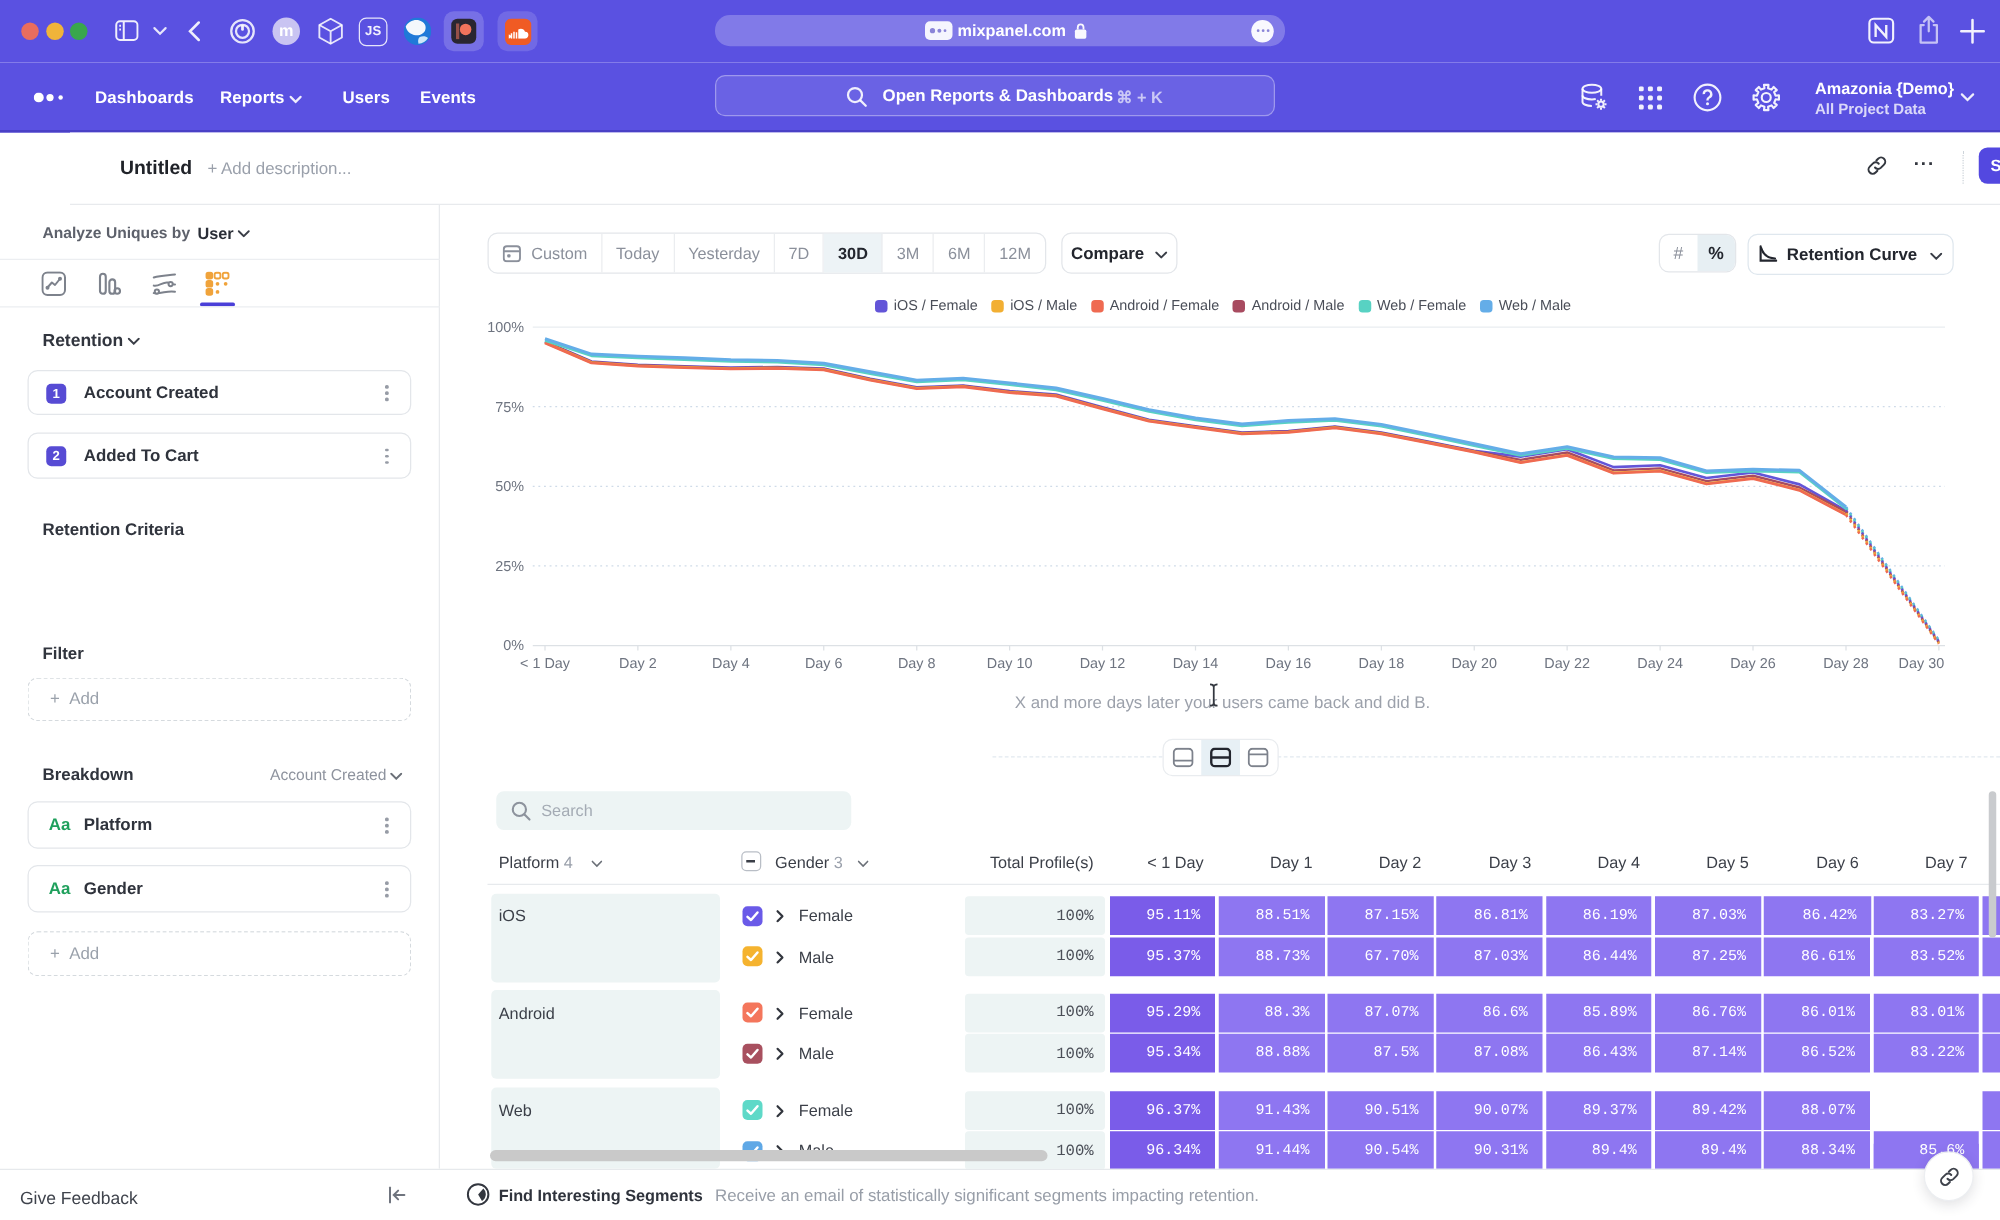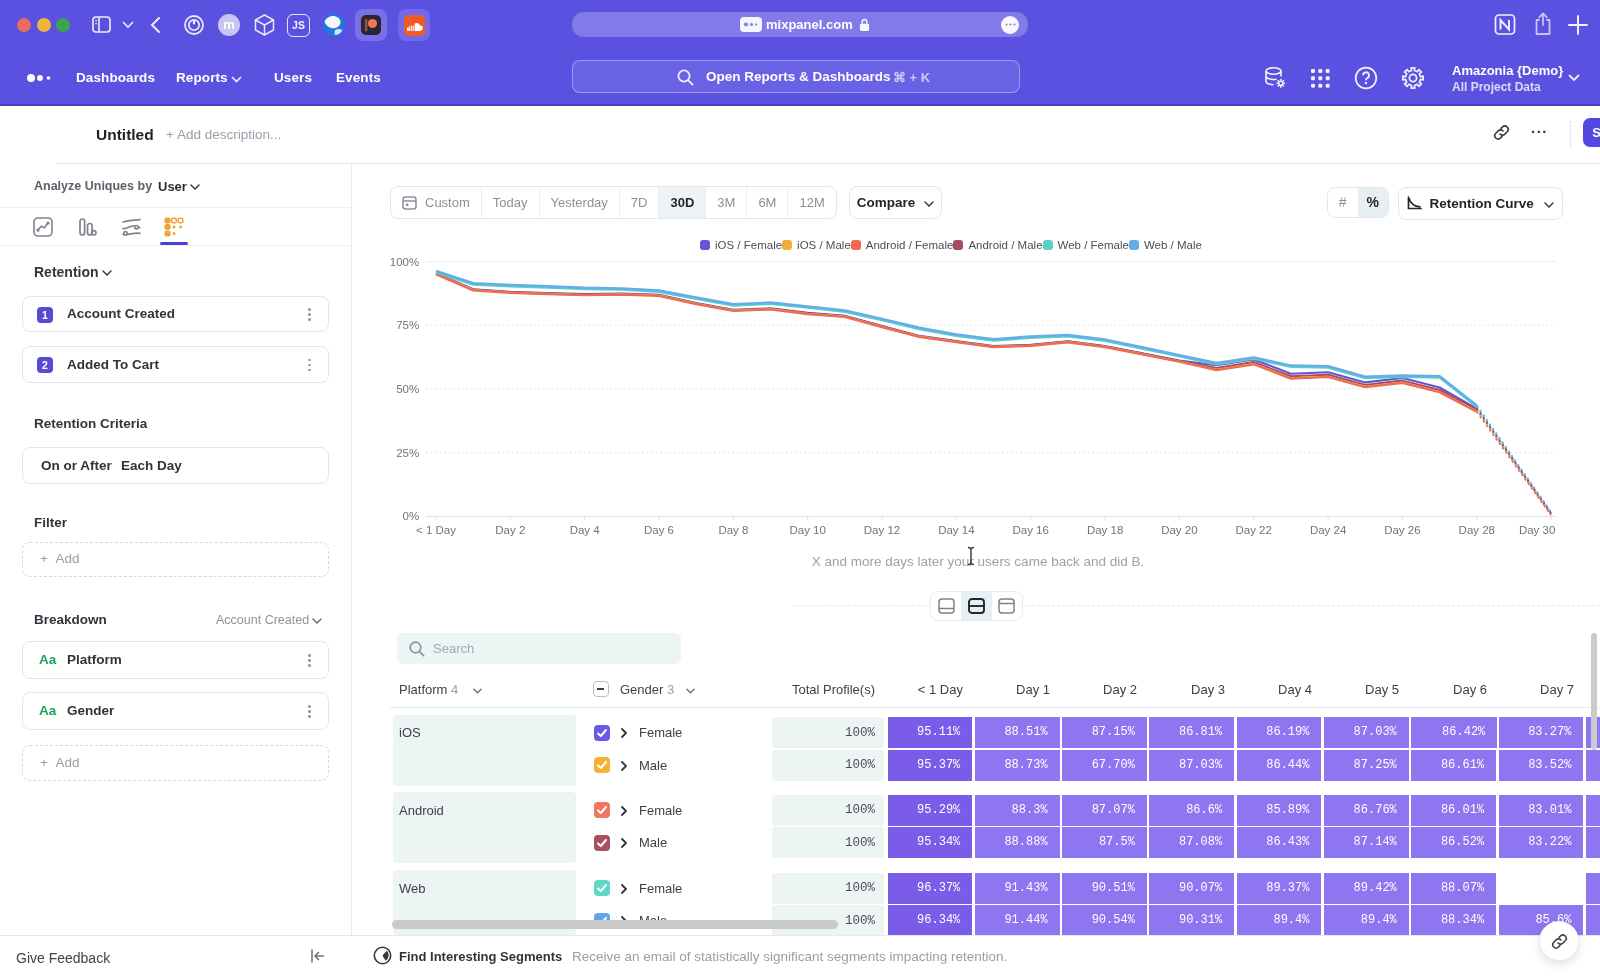--- a/index.html
+++ b/index.html
@@ -25,21 +25,21 @@
 .kebab { position:absolute; right:17px; top:50%; margin-top:-6px; width:2.6px; height:2.6px; border-radius:50%; background:#979ca6; box-shadow:0 5px 0 #979ca6, 0 10px 0 #979ca6; }
 .cardlabel { position:absolute; left:44px; font-size:13.5px; font-weight:600; color:#2f333c; }
 
 #main { position:absolute; left:353px; top:164px; width:1247px; height:771px; background:#fff; }
 .tbtn-group { position:absolute; left:37px; top:22px; height:33px; border:1px solid #e3e6ea; border-radius:8px; display:flex; align-items:stretch; background:#fff; }
 .tbtn { padding:0 11px; font-size:13px; color:#8b909b; line-height:31px; border-right:1px solid #ebedf0; }
 .tbtn:last-child { border-right:none; }
 .tbtn.sel { background:#edf3f6; color:#23262e; font-weight:700; }
 .cbtn { position:absolute; height:33px; border:1px solid #e3e6ea; border-radius:8px; background:#fff; font-size:13.5px; color:#23262e; font-weight:700; line-height:31px; text-align:center; }
 
-#legend { position:absolute; left:347px; top:75px; width:900px; display:flex; justify-content:flex-start; }
+#legend { position:absolute; left:347px; top:75px; width:900px; display:flex; justify-content:flex-start; gap:11px; }
 .litem { display:flex; align-items:center; gap:5px; font-size:11.5px; color:#4a4e58; }
 .lsw { width:10px; height:10px; border-radius:3px; display:inline-block; }
 
 .tint { background:#edf4f4; }
 .mono { font-family:"Liberation Mono", monospace; }
 .cell { position:absolute; height:31px; color:#fff; font-family:"Liberation Mono", monospace; font-size:12px; text-align:right; line-height:31px; padding-right:12px; }
 .chk { position:absolute; width:16px; height:16px; border-radius:4px; }
 .chk svg { position:absolute; left:2px; top:2px; }
 
 #bottombar { position:absolute; left:0; top:935px; width:1600px; height:41px; background:#fff; border-top:1px solid #e6e9ec; }
@@ -253,24 +253,20 @@
     <div class="badge">1</div>
     <div class="cardlabel" style="top:9px;">Account Created</div>
     <div class="kebab"></div>
   </div>
   <div class="card" style="top:182px;height:37px;">
     <div class="badge" style="top:10px;">2</div>
     <div class="cardlabel" style="top:10px;">Added To Cart</div>
     <div class="kebab"></div>
   </div>
   <div class="abs" style="left:34px;top:252px;font-size:13.5px;font-weight:700;color:#31353e;">Retention Criteria</div>
-  <div class="card" style="top:283px;height:37px;">
-    <div class="abs" style="left:18px;top:10px;font-size:13.5px;font-weight:600;color:#2f333c;">On or After</div>
-    <div class="abs" style="left:98px;top:10px;font-size:13.5px;font-weight:600;color:#2f333c;">Each Day</div>
-  </div>
   <div class="abs" style="left:34px;top:351px;font-size:13.5px;font-weight:700;color:#31353e;">Filter</div>
   <div class="card-dash" style="top:378px;height:35px;">
     <div class="abs" style="left:17px;top:8px;font-size:13.5px;color:#9aa1ab;">+&nbsp;&nbsp;Add</div>
   </div>
   <div class="abs" style="left:34px;top:448px;font-size:13.5px;font-weight:700;color:#31353e;">Breakdown</div>
   <div class="abs" style="left:216px;top:449px;font-size:12.5px;color:#8e939e;">Account Created</div>
   <svg class="abs" style="left:312px;top:454px" width="10" height="6" viewBox="0 0 10 6" fill="none" stroke="#6b7078" stroke-width="1.5" stroke-linecap="round">
       <path d="M1 1 L5 5 L9 1"></path>
     </svg>
   <div class="card" style="top:477px;height:38px;">

